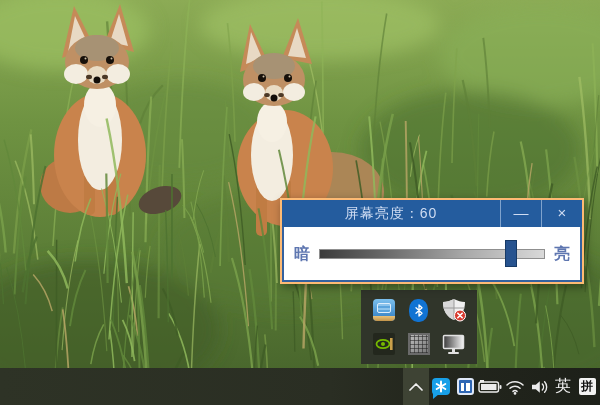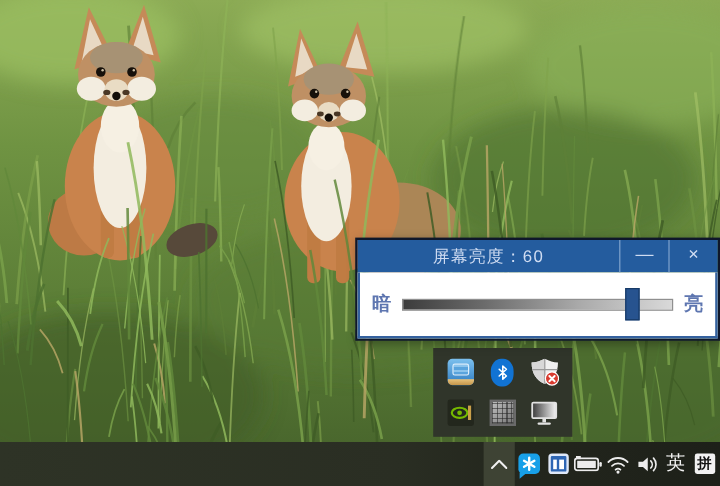--- a/index.html
+++ b/index.html
@@ -2,22 +2,22 @@
 <html><head>
 <meta charset="utf-8">
 <style>
   * { margin:0; padding:0; box-sizing:border-box; }
   html,body { width:600px; height:405px; overflow:hidden; }
   body { font-family:"Liberation Sans","DejaVu Sans",sans-serif; }
   .desktop { position:relative; width:600px; height:405px; overflow:hidden; background:#5d7f38; }
   .wallpaper { position:absolute; inset:0; z-index:0; }
 
   
-  .dialog { position:absolute; left:296px; top:198px; width:304px; z-index:6;
-            border:2px solid #0f172a; box-shadow:2px 3px 9px rgba(0,0,0,.38); }
+  .dialog { position:absolute; left:280px; top:198px; width:304px; z-index:6;
+            border:2px solid #fdba74; box-shadow:2px 3px 9px rgba(0,0,0,.38); }
   .titlebar { height:27px; background:#245c9e; display:flex; align-items:stretch; }
   .title { flex:1; text-align:center; line-height:27px; font-size:14px; color:#cfdcf2; letter-spacing:1px; }
   .tb-btn { width:41px; border-left:1px solid #7fa3cd; color:#cfdcf2; text-align:center;
             line-height:26px; font-size:15px; cursor:pointer; }
   .dialog-body { height:55px; background:#fff; border:2px solid #34619f; border-top:none;
                  display:flex; align-items:center; padding:0 10px; gap:9px; }
   .sl-label { font-size:16px; font-weight:bold; color:#5e76b0; line-height:1; }
   .slider-wrap { flex:1; position:relative; height:27px; }
   .slider-track { position:absolute; left:0; right:0; top:9px; height:10px;
                   background:linear-gradient(90deg,#3c3c3c 0%,#6b6b6b 30%,#a9a9a9 65%,#d9d9d9 100%);

